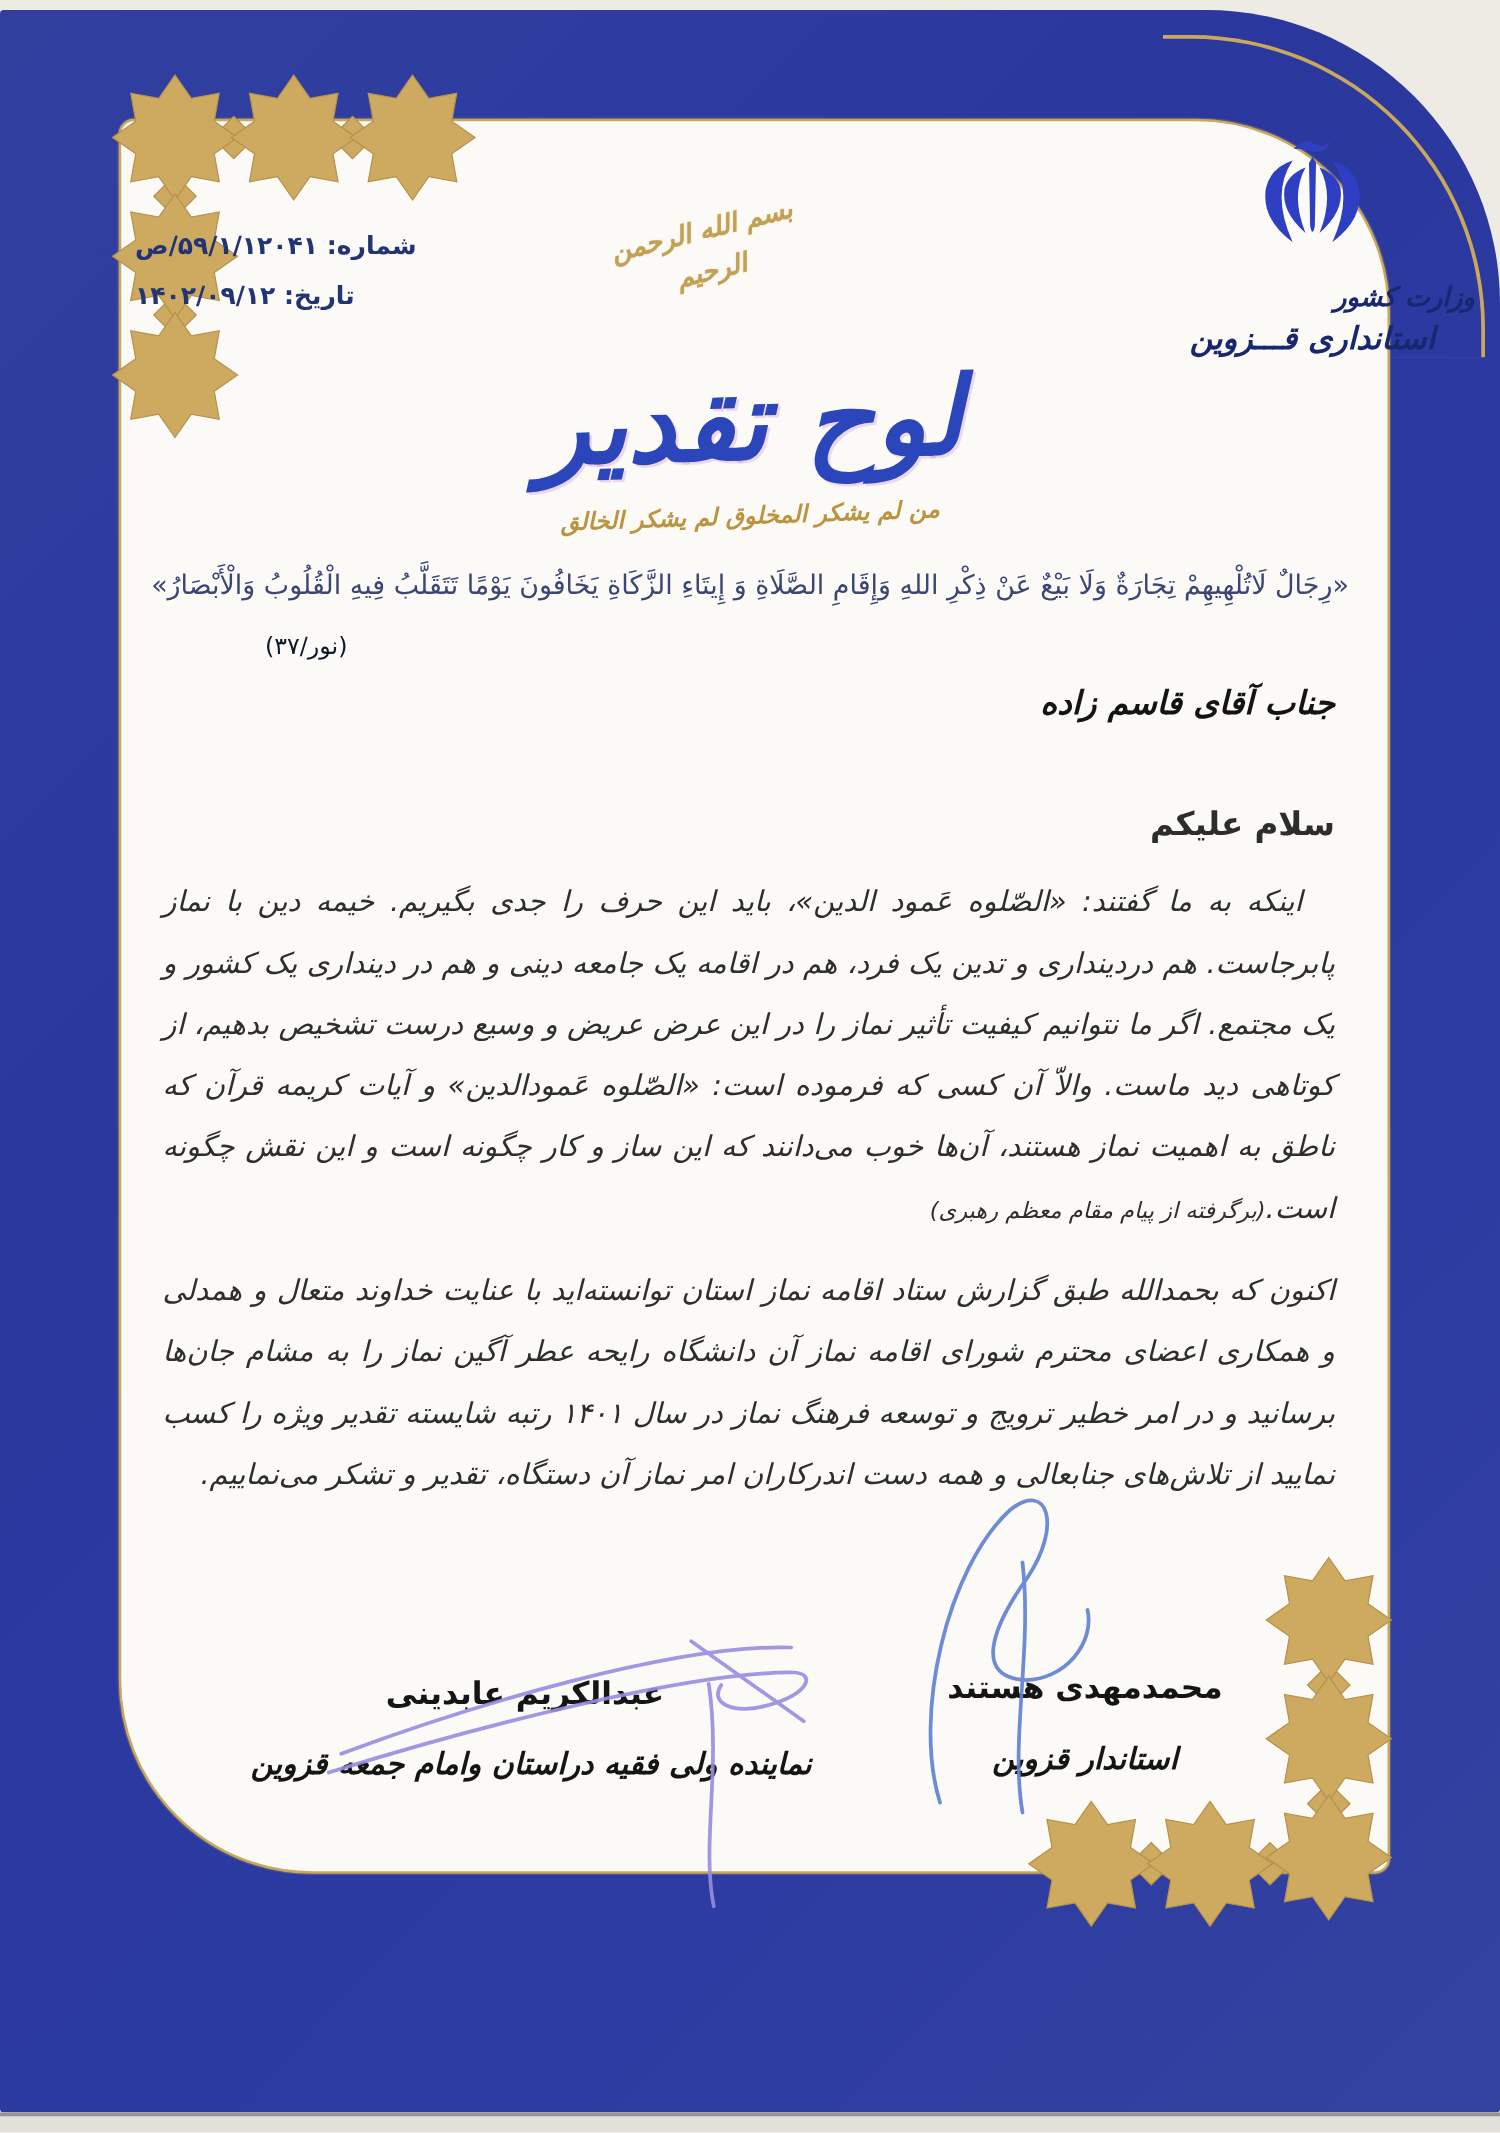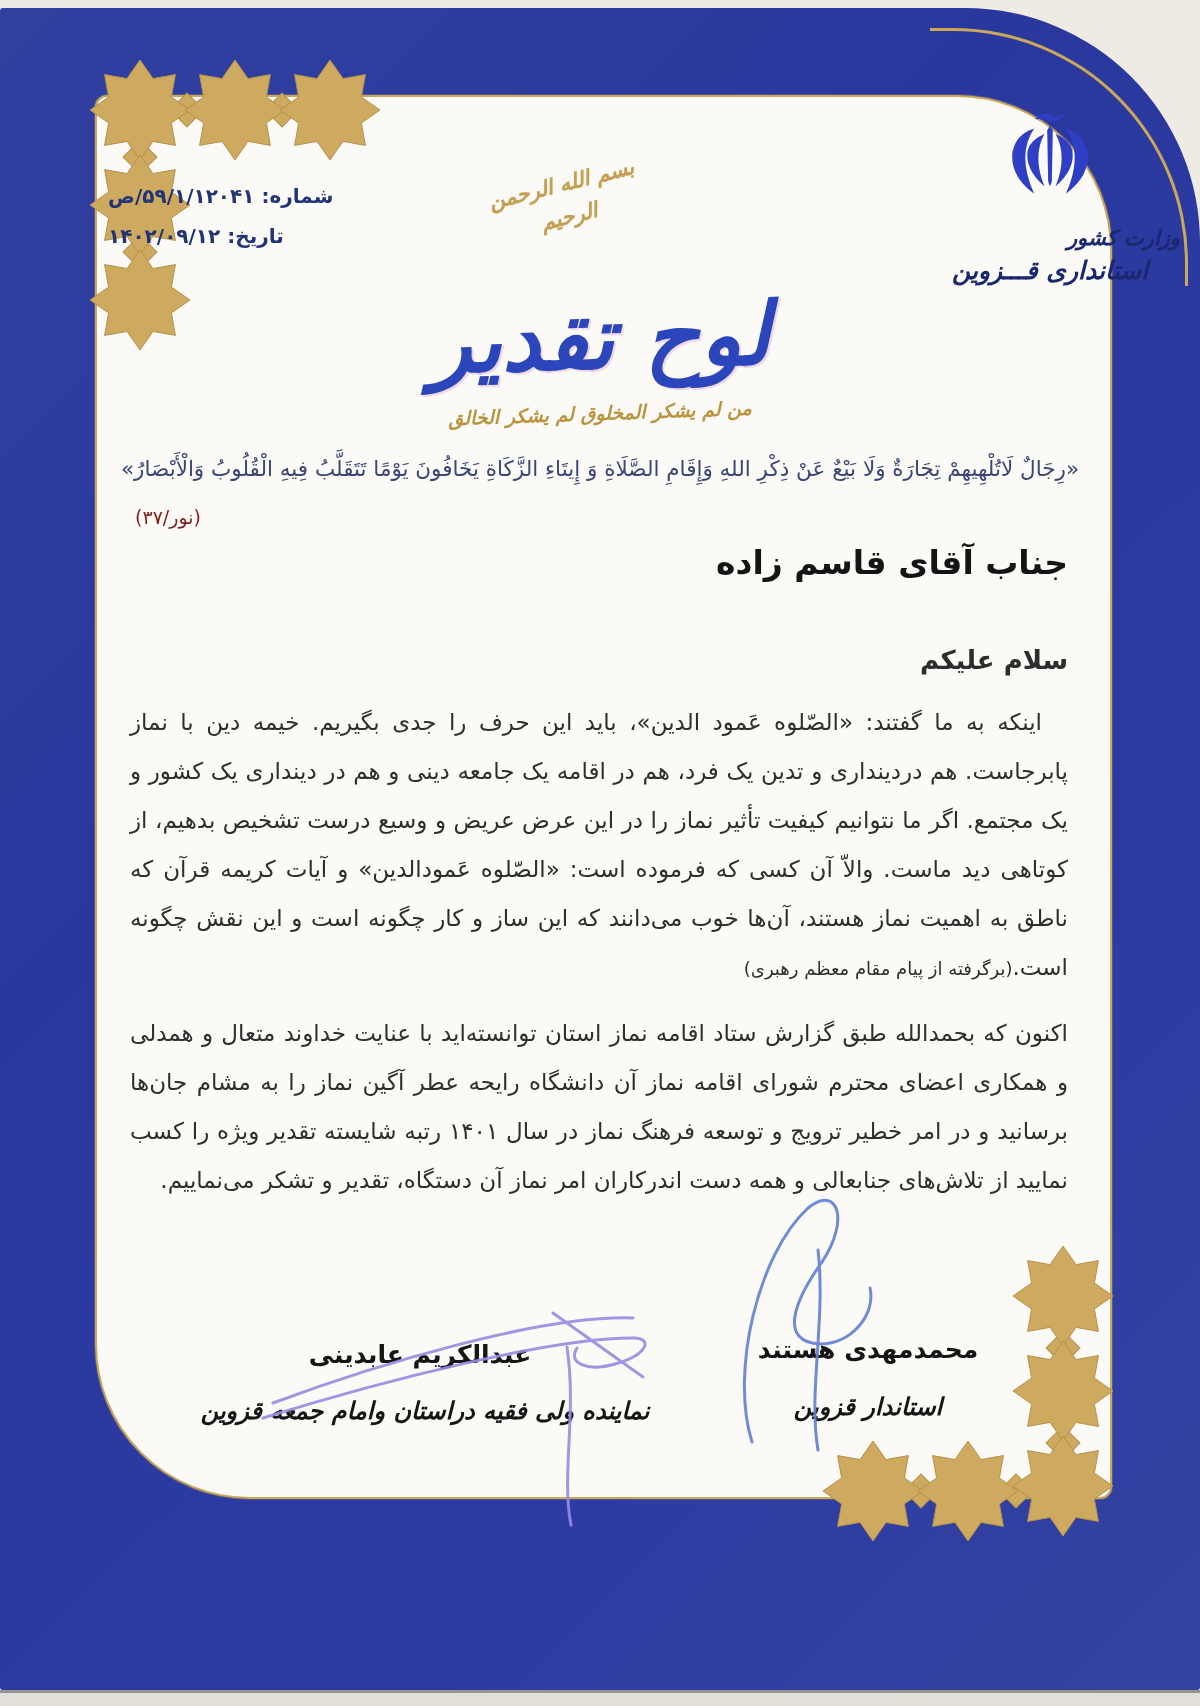--- a/index.html
+++ b/index.html
@@ -69,38 +69,38 @@
     position:absolute;left:300px;top:402px;width:600px;text-align:center;
     color:#bb9440;font-size:19px;font-weight:bold;font-style:italic;letter-spacing:1px;
     transform:rotate(-2deg);
   }
   
   .verse{
     position:absolute;left:118px;top:452px;width:964px;text-align:center;
     color:#3b4675;font-size:21.5px;line-height:34px;
   }
   .verse-ref{
-    position:absolute;left:135px;top:506px;width:220px;text-align:left;
-    color:#7f1d1d;font-size:19px;
+    position:absolute;left:135px;top:506px;width:220px;text-align:center;
+    color:#0f172a;font-size:19px;
   }
   
   .recipient{position:absolute;right:132px;top:543px;text-align:right;color:#141414;}
-  .recipient-name{font-size:33px;font-weight:bold;line-height:40px;}
+  .recipient-name{font-size:26px;font-weight:bold;line-height:40px;font-style:italic;}
   .recipient-title{font-size:26px;font-weight:bold;line-height:44px;}
   .greeting{
     position:absolute;right:132px;top:645px;
     font-size:26px;font-weight:bold;color:#2d2d2d;letter-spacing:0.5px;
   }
   
   .body-col{
     position:absolute;right:132px;top:698px;width:938px;
     color:#2e2e2e;font-size:23px;line-height:49px;
     text-align:justify;
   }
-  .body-col p{margin:0;}
+  .body-col p{margin:0;font-style:italic;}
   .body-col p.p2{margin-top:16px;}
   .body-col p.p3{margin-top:6px;}
   .indent{text-indent:26px;}
   .note{font-size:18px;}
   
   .sig-name{position:absolute;text-align:center;font-size:25px;font-weight:bold;color:#151515;z-index:2;}
   .sig-role{position:absolute;text-align:center;font-size:24px;font-weight:bold;color:#151515;z-index:2;font-style:italic;}
   .sig-right-name{left:698px;top:1335px;width:340px;}
   .sig-right-role{left:698px;top:1393px;width:340px;}
   .sig-left-name{left:205px;top:1340px;width:430px;}

